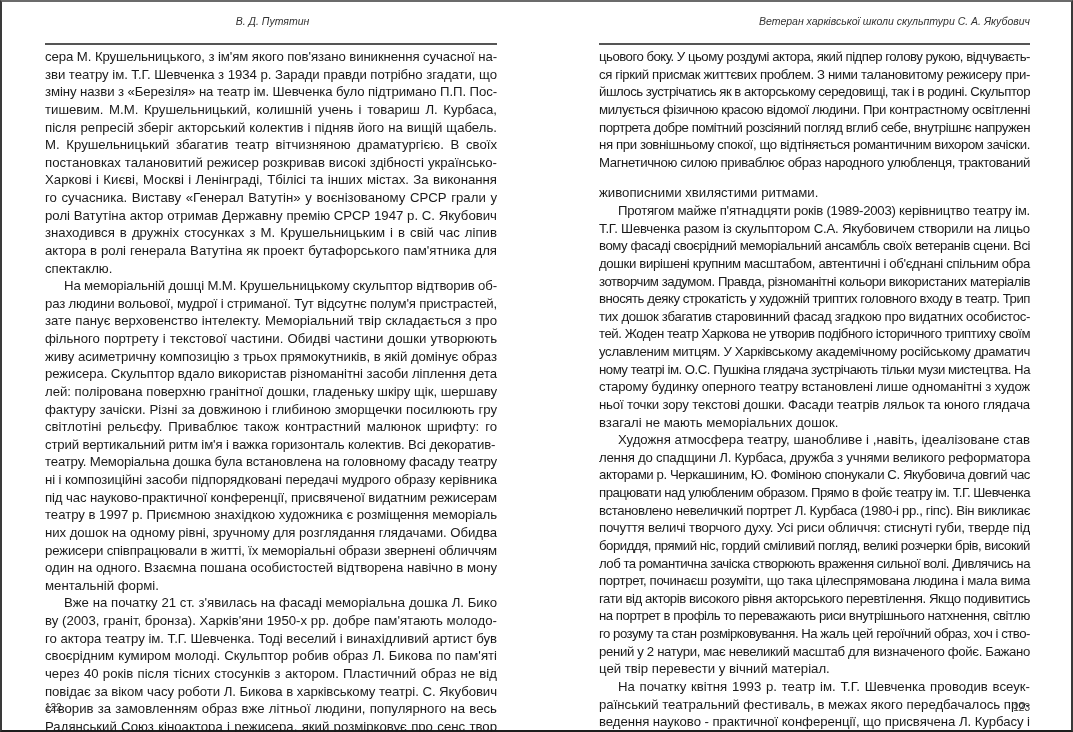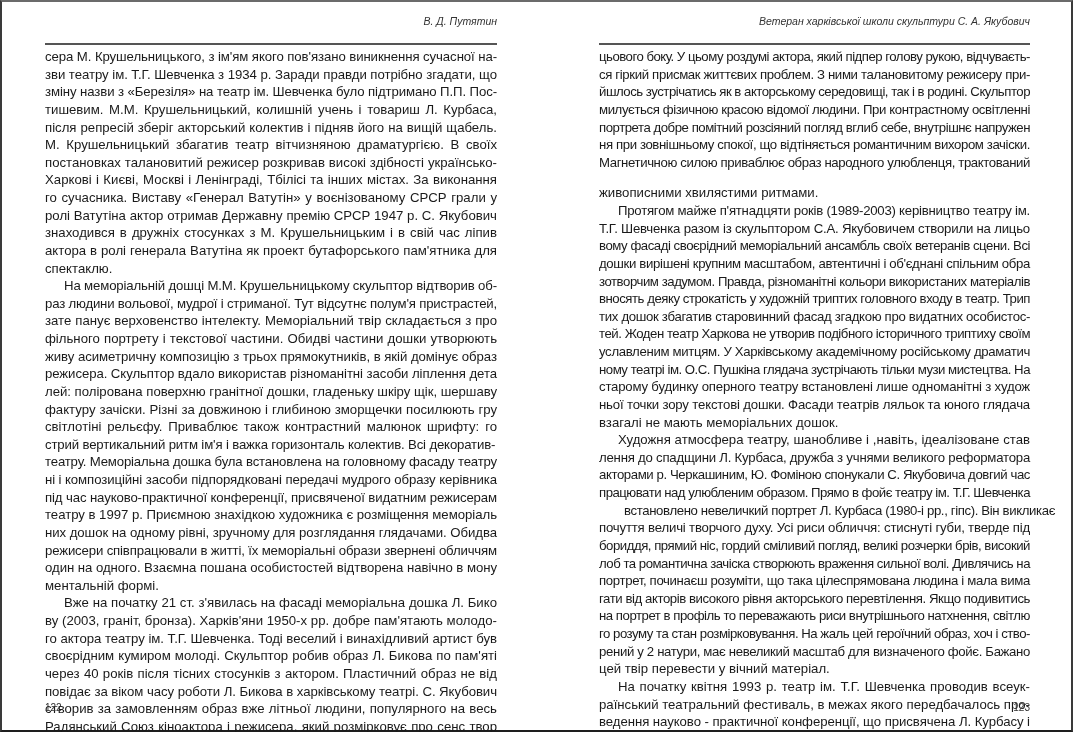--- a/index.html
+++ b/index.html
@@ -14,21 +14,21 @@
     background: #ffffff;
   }
   .page { position: absolute; top: 0; height: 732px; }
   .page.left { left: 43px; width: 452px; }
   .page.right { left: 597px; width: 431px; }
   .running-head {
     position: absolute; top: 13px; left: 0; right: 0;
     font-family: "Liberation Sans", sans-serif;
     font-style: italic; font-size: 10.5px; color: #333;
   }
-  .page.left .running-head { left: 3px; text-align: right; }
+  .page.left .running-head { left: 3px; text-align: center; }
   .page.right .running-head { text-align: right; }
   .rule {
     position: absolute; top: 41px; left: 0; right: 0; height: 0;
     border-top: 2px solid #555;
   }
   .body-text {
     position: absolute; top: 46px; left: 0; right: 0;
     font-family: "Liberation Sans", sans-serif;
     font-size: 13.2px; line-height: 17.63px; color: #1a1a1a;
   }
@@ -117,21 +117,21 @@
         <span class="line" style="white-space: nowrap; letter-spacing: -0.457465px; text-align-last: left;">тей. Жоден театр Харкова не утворив подібного історичного триптиху своїм</span>
         <span class="line" style="white-space: nowrap; letter-spacing: -0.331623px; text-align-last: left;">уславленим митцям. У Харківському академічному російському драматич</span>
         <span class="line" style="white-space: nowrap; letter-spacing: -0.487753px; text-align-last: left;">ному театрі ім. О.С. Пушкіна глядача зустрічають тільки музи мистецтва. На</span>
         <span class="line" style="white-space: nowrap; letter-spacing: -0.198989px; text-align-last: left;">старому будинку оперного театру встановлені лише одноманітні з худож</span>
         <span class="line" style="white-space: nowrap; letter-spacing: -0.177009px; text-align-last: left;">ньої точки зору текстові дошки. Фасади театрів ляльок та юного глядача</span>
         <span class="line last" style="white-space: nowrap;">взагалі не мають меморіальних дошок.</span>
         <span class="line indent" style="white-space: nowrap; word-spacing: 0.133929px; text-align-last: left;">Художня атмосфера театру, шанобливе і ,навіть, ідеалізоване став</span>
         <span class="line" style="white-space: nowrap; letter-spacing: -0.227036px; text-align-last: left;">лення до спадщини Л. Курбаса, дружба з учнями великого реформатора</span>
         <span class="line" style="white-space: nowrap; letter-spacing: -0.414752px; text-align-last: left;">акторами р. Черкашиним, Ю. Фоміною спонукали С. Якубовича довгий час</span>
         <span class="line" style="white-space: nowrap; letter-spacing: -0.498437px; text-align-last: left;">працювати над улюбленим образом. Прямо в фойє театру ім. Т.Г. Шевченка</span>
-        <span class="line" style="white-space: nowrap; letter-spacing: -0.3731px; text-align-last: left; margin-left: 25px;">встановлено невеличкий портрет Л. Курбаса (1980-і рр., гіпс). Він викликає</span>
+        <span class="line" style="white-space: nowrap; letter-spacing: -0.3731px; text-align-last: left;">встановлено невеличкий портрет Л. Курбаса (1980-і рр., гіпс). Він викликає</span>
         <span class="line" style="white-space: nowrap; letter-spacing: -0.184932px; text-align-last: left;">почуття величі творчого духу. Усі риси обличчя: стиснуті губи, тверде під</span>
         <span class="line" style="white-space: nowrap; letter-spacing: -0.475084px; text-align-last: left;">бориддя, прямий ніс, гордий сміливий погляд, великі розчерки брів, високий</span>
         <span class="line" style="white-space: nowrap; letter-spacing: -0.497359px; text-align-last: left;">лоб та романтична зачіска створюють враження сильної волі. Дивлячись на</span>
         <span class="line" style="white-space: nowrap; letter-spacing: -0.345562px; text-align-last: left;">портрет, починаєш розуміти, що така цілеспрямована людина і мала вима</span>
         <span class="line" style="white-space: nowrap; letter-spacing: -0.429366px; text-align-last: left;">гати від акторів високого рівня акторського перевтілення. Якщо подивитись</span>
         <span class="line" style="white-space: nowrap; letter-spacing: -0.470511px; text-align-last: left;">на портрет в профіль то переважають риси внутрішнього натхнення, світлю</span>
         <span class="line" style="white-space: nowrap; letter-spacing: -0.483125px; text-align-last: left;">го розуму та стан розмірковування. На жаль цей героїчний образ, хоч і ство-</span>
         <span class="line" style="white-space: nowrap; letter-spacing: -0.347886px; text-align-last: left;">рений у 2 натури, має невеликий масштаб для визначеного фойє. Бажано</span>
         <span class="line last" style="white-space: nowrap;">цей твір перевести у вічний матеріал.</span>
         <span class="line indent" style="white-space: nowrap; word-spacing: 1.07031px; text-align-last: left;">На початку квітня 1993 р. театр ім. Т.Г. Шевченка проводив всеук-</span>

